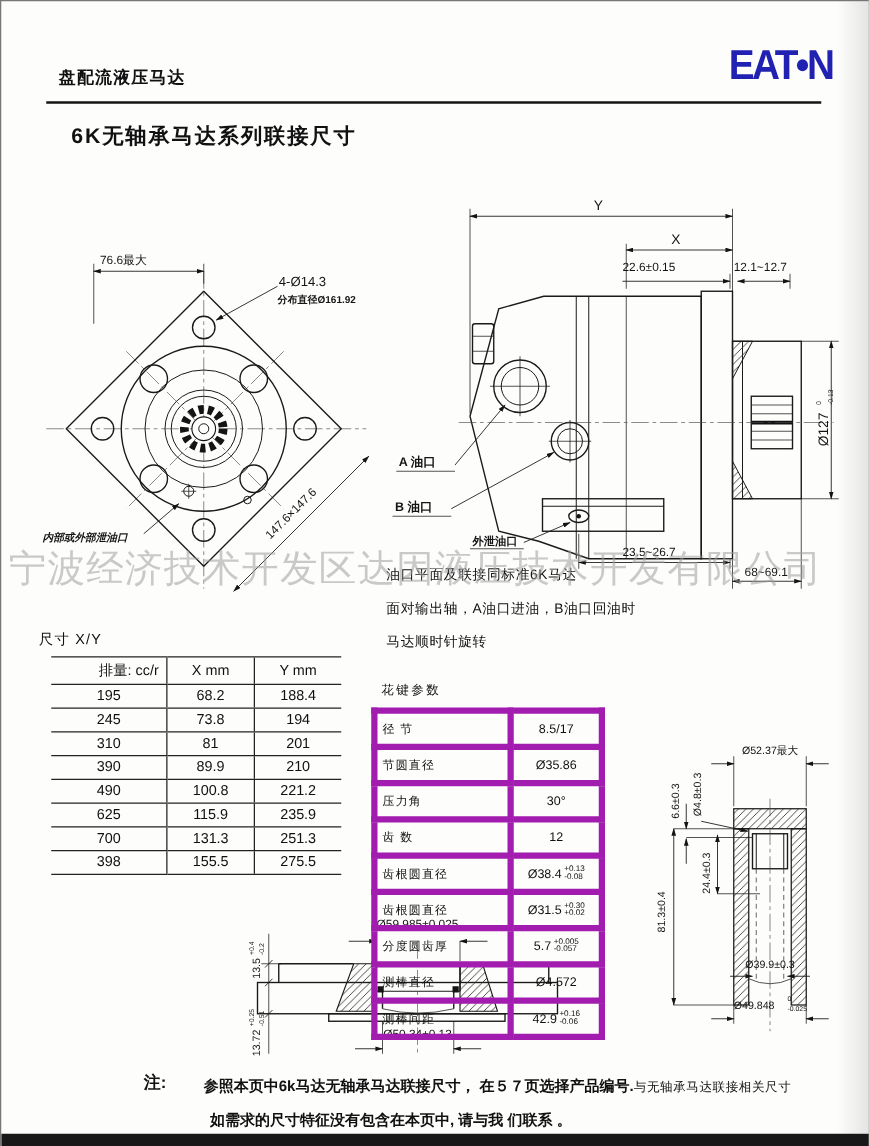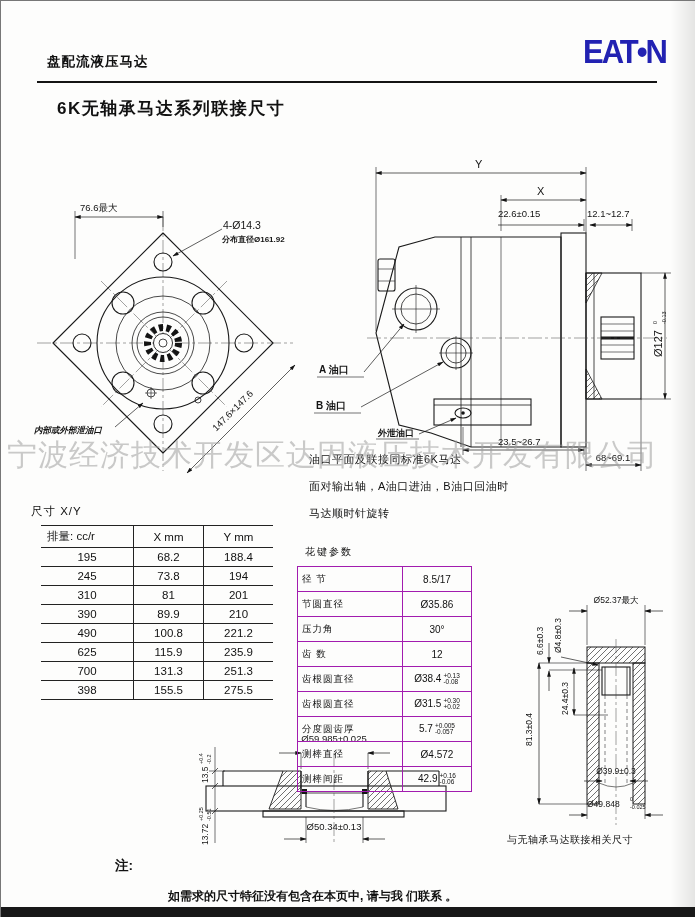--- a/index.html
+++ b/index.html
@@ -30,28 +30,28 @@
   .note2{font-size:8.5px;font-weight:bold;}
   
   .port-note{font-size:11px;z-index:2;letter-spacing:0.5px;}
   .caption{font-size:10px;z-index:2;letter-spacing:0.5px;}
   
   .xy-wrap{left:40px;top:524px;z-index:2;}
   .xy-title{left:30px;top:503px;font-size:11.5px;z-index:2;letter-spacing:1px;}
   table.xy{border-collapse:collapse;font-size:11.5px;}
   table.xy th,table.xy td{border-bottom:1px solid #222;padding:3px 6px;font-weight:normal;text-align:center;}
   table.xy thead th{border-top:1px solid #222;}
-  table.xy th:first-child{text-align:left;width:80px;}
+  table.xy th:first-child{text-align:right;width:80px;}
   table.xy td:first-child{width:80px;}
   table.xy th+th,table.xy td+td{border-left:1px solid #222;width:57px;}
   
   .sp-title{left:304px;top:544px;font-size:10px;z-index:2;letter-spacing:2px;}
   .sp-wrap{left:296px;top:565px;z-index:2;}
   table.sp{border-collapse:collapse;font-size:9.5px;}
-  table.sp td{border:1px solid #a21caf;padding:5px 4px;height:14px;}
+  table.sp td{border:5px solid #a21caf;padding:5px 4px;height:14px;}
   table.sp td.lbl{width:96px;letter-spacing:1px;}
   table.sp td.val{width:60px;text-align:center;font-size:10px;}
   .tol{display:inline-flex;flex-direction:column;font-size:6.5px;line-height:6.5px;
        margin-left:2px;vertical-align:middle;text-align:left;}
   .tol i{font-style:normal;}
   
   .note-prefix{left:114px;top:856px;font-size:13.5px;font-weight:bold;z-index:2;}
   .note-line1{left:162px;top:860px;font-size:12px;font-weight:600;z-index:2;}
   .note-line2{left:167px;top:887px;font-size:12px;font-weight:600;z-index:2;}
   
@@ -415,22 +415,23 @@
             <td class="lbl">测棒间距</td>
             <td class="val"><span>42.9</span><span class="tol">
                 <i>+0.16</i>
                 <i>-0.06</i>
               </span></td>
           </tr>
       </tbody>
     </table>
   </div>
 
-  <div class="abs caption" style="left:506px;top:832px;font-family:Liberation Mono, monospace;">与无轴承马达联接相关尺寸</div>
+  <div class="abs caption" style="left:506px;top:862px;font-family:Liberation Mono, monospace;">与无轴承马达联接相关尺寸</div>
 
   <div class="abs note-prefix">注:</div>
+  <div class="abs note-line1">参照本页中6k马达无轴承马达联接尺寸，  在５７页选择产品编号.</div>
   <div class="abs watermark">宁波经济技术开发区达因液压技术开发有限公司</div>
 
   <div class="abs note-line2">如需求的尺寸特征没有包含在本页中, 请与我 们联系 。</div>
   <div class="abs shade"></div>
   <div class="abs bottombar"></div>
 
 </div>
 
 </body></html>

